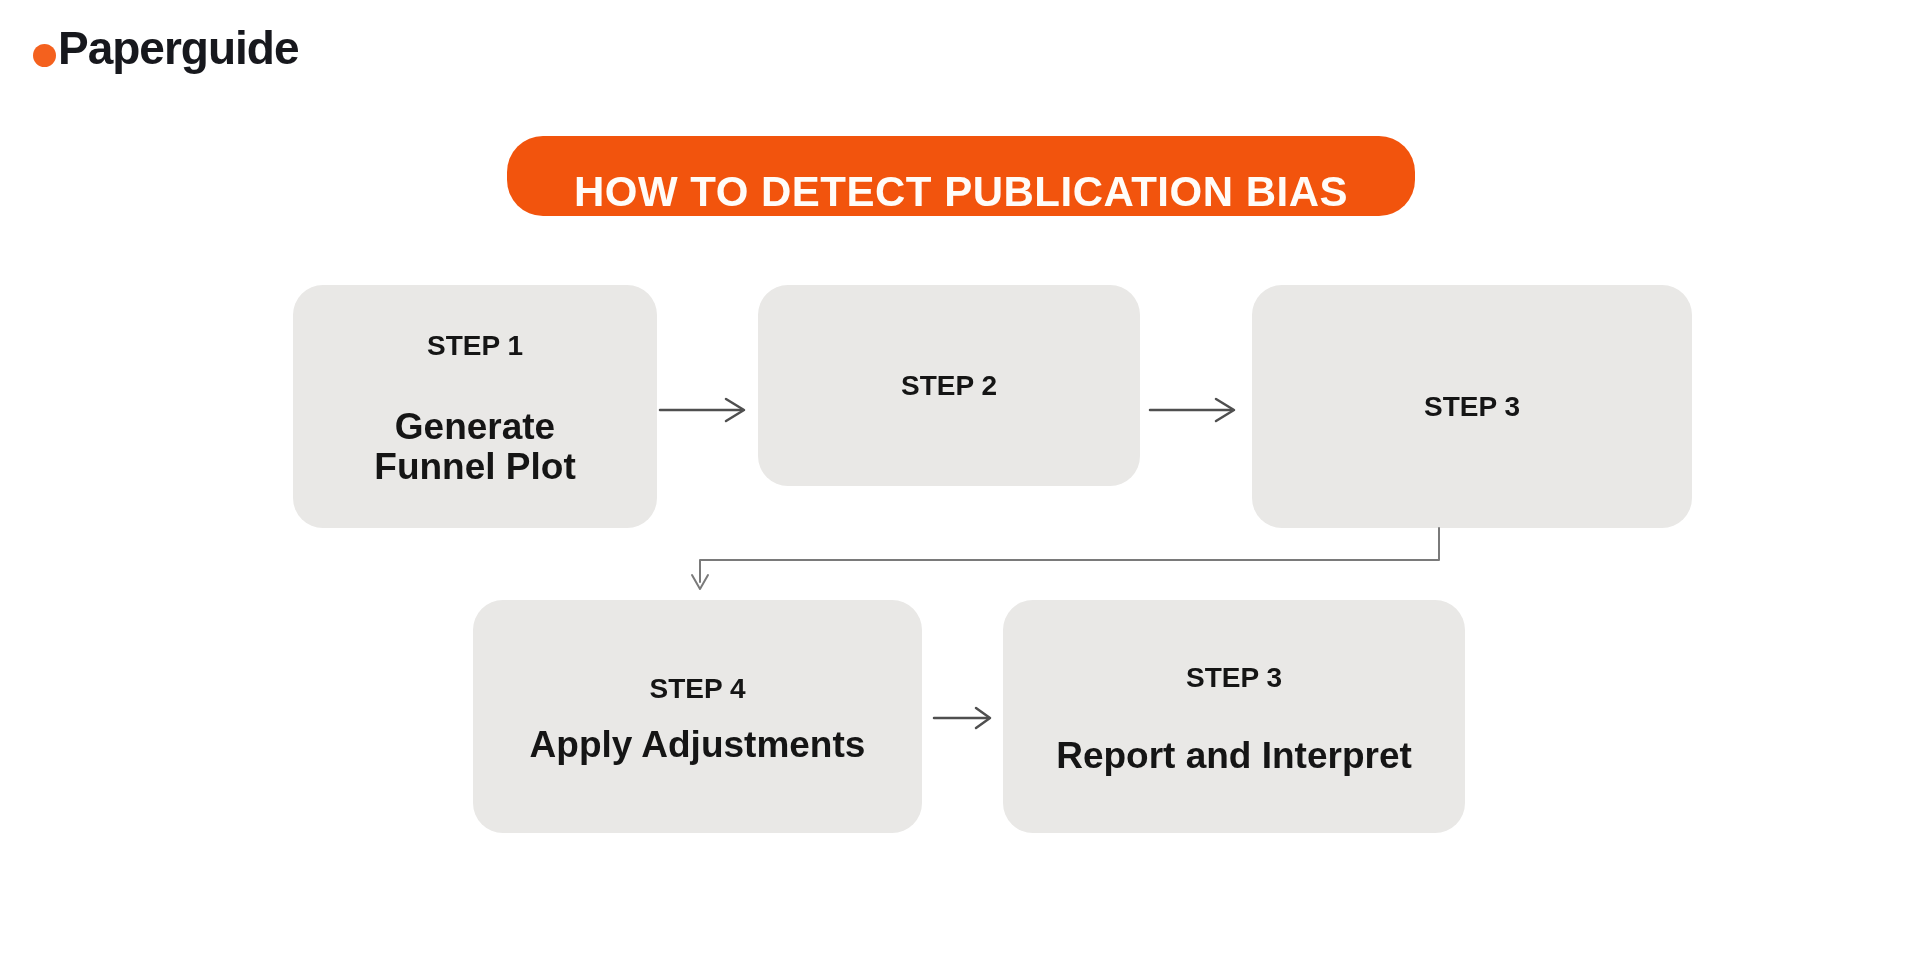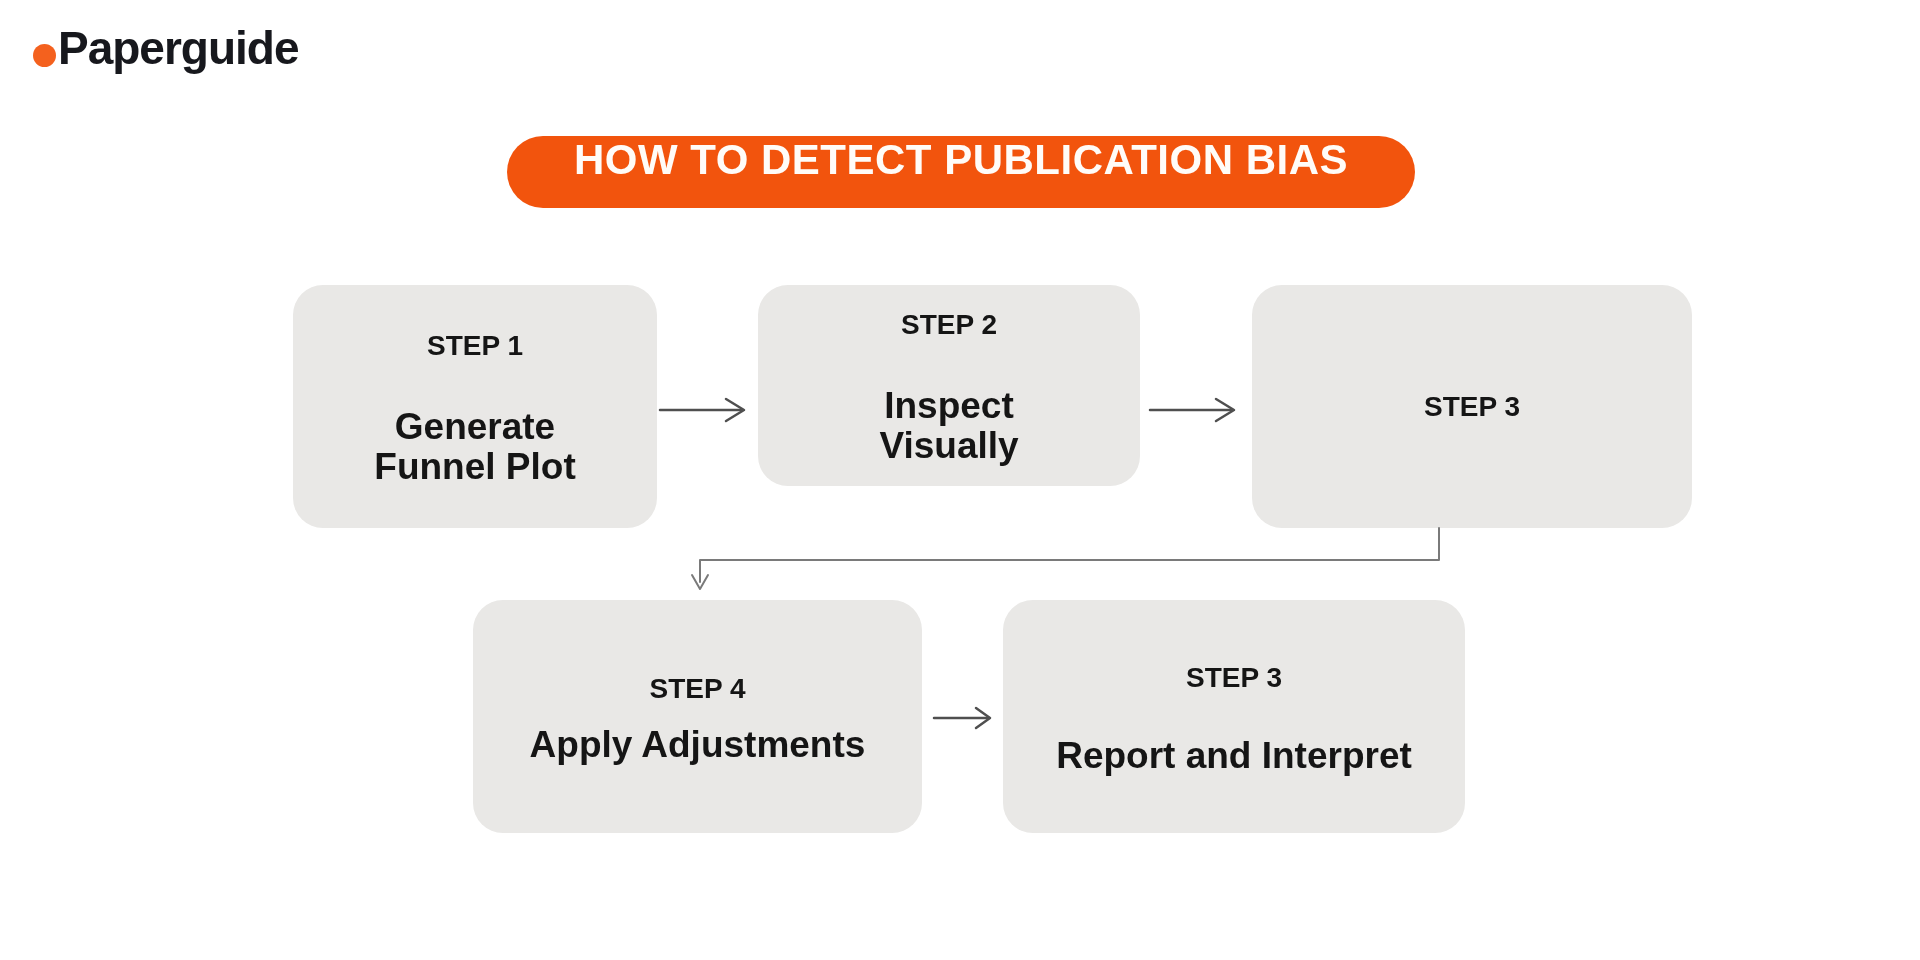--- a/index.html
+++ b/index.html
@@ -25,23 +25,23 @@
     position:absolute;left:0;top:26px;width:23px;height:23px;border-radius:50%;
     background:var(--logo-dot);
   }
   .logo-text{
     position:absolute;left:25px;top:0;line-height:60px;font-size:46px;
     font-weight:800;letter-spacing:-1px;color:#17181D;white-space:nowrap;
   }
 
   
   .title-banner{
-    position:absolute;left:507px;top:136px;width:908px;height:72px;
+    position:absolute;left:507px;top:136px;width:908px;height:80px;
     background:var(--accent-orange);border-radius:36px;
-    display:flex;align-items:flex-start;justify-content:center;
+    display:flex;align-items:flex-end;justify-content:center;
   }
   .title-banner span{
     color:var(--title-text);font-size:42px;font-weight:800;letter-spacing:0.5px;
     white-space:nowrap;
   }
 
   
   .step-box{
     position:absolute;background:var(--box-bg);border-radius:30px;
     display:flex;flex-direction:column;align-items:center;justify-content:center;
@@ -84,24 +84,20 @@
   <div class="step-box b1">
     <div class="step-heading">STEP 1</div>
     <div class="step-label">
       <div>Generate</div>
       <div>Funnel Plot</div>
     </div>
   </div>
 
   <div class="step-box b2">
     <div class="step-heading">STEP 2</div>
-    <div class="step-label">
-      <div>Inspect</div>
-      <div>Visually</div>
-    </div>
   </div>
 
   <div class="step-box b3">
     <div class="step-heading">STEP 3</div>
   </div>
 
   <div class="step-box b4">
     <div class="step-heading">STEP 4</div>
     <div class="step-label">
       <div>Apply Adjustments</div>

